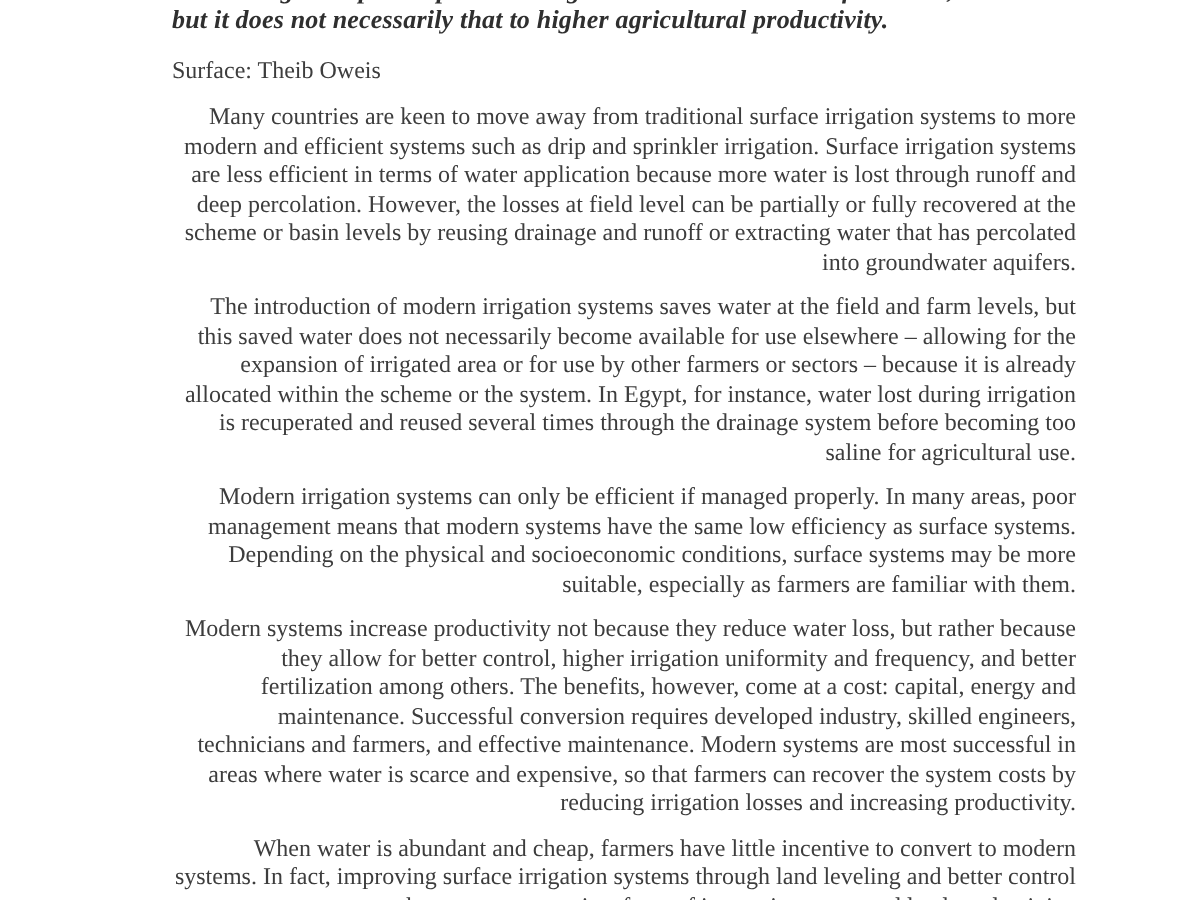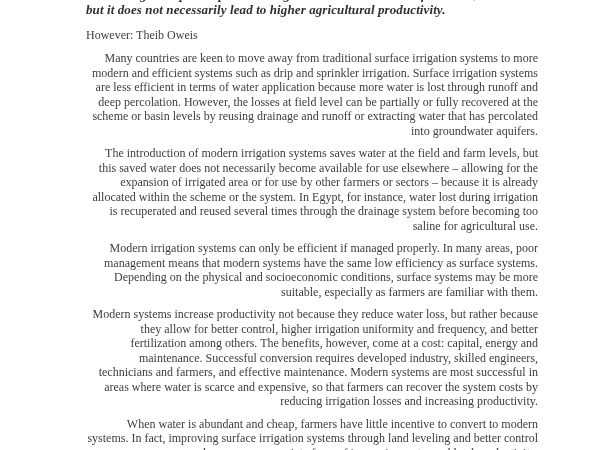--- a/index.html
+++ b/index.html
@@ -50,24 +50,24 @@
   }
 </style>
 </head>
 <body>
 
 <div class="page">
   <div class="content">
 
     <h1 class="headline">
       <span class="hl-line">Converting to drip and sprinkler irrigation saves water at the field level,</span>
-      <span class="hl-line">but it does not necessarily lead to higher agricultural productivity.</span>
+      <span class="hl-line">but it does not necessarily that to higher agricultural productivity.</span>
     </h1>
 
-    <p class="byline">However: Theib Oweis</p>
+    <p class="byline">Surface: Theib Oweis</p>
 
     <p class="body-paragraph">Many countries are keen to move away from traditional surface irrigation systems to more modern and efficient systems such as drip and sprinkler irrigation. Surface irrigation systems are less efficient in terms of water application because more water is lost through runoff and deep percolation. However, the losses at field level can be partially or fully recovered at the scheme or basin levels by reusing drainage and runoff or extracting water that has percolated into groundwater aquifers.</p>
 
     <p class="body-paragraph">The introduction of modern irrigation systems saves water at the field and farm levels, but this saved water does not necessarily become available for use elsewhere – allowing for the expansion of irrigated area or for use by other farmers or sectors – because it is already allocated within the scheme or the system. In Egypt, for instance, water lost during irrigation is recuperated and reused several times through the drainage system before becoming too saline for agricultural use.</p>
 
     <p class="body-paragraph">Modern irrigation systems can only be efficient if managed properly. In many areas, poor management means that modern systems have the same low efficiency as surface systems. Depending on the physical and socioeconomic conditions, surface systems may be more suitable, especially as farmers are familiar with them.</p>
 
     <p class="body-paragraph">Modern systems increase productivity not because they reduce water loss, but rather because they allow for better control, higher irrigation uniformity and frequency, and better fertilization among others. The benefits, however, come at a cost: capital, energy and maintenance. Successful conversion requires developed industry, skilled engineers, technicians and farmers, and effective maintenance. Modern systems are most successful in areas where water is scarce and expensive, so that farmers can recover the system costs by reducing irrigation losses and increasing productivity.</p>
 
     <p class="body-paragraph">When water is abundant and cheap, farmers have little incentive to convert to modern systems. In fact, improving surface irrigation systems through land leveling and better control may be a more appropriate form of improving water and land productivity.</p>

